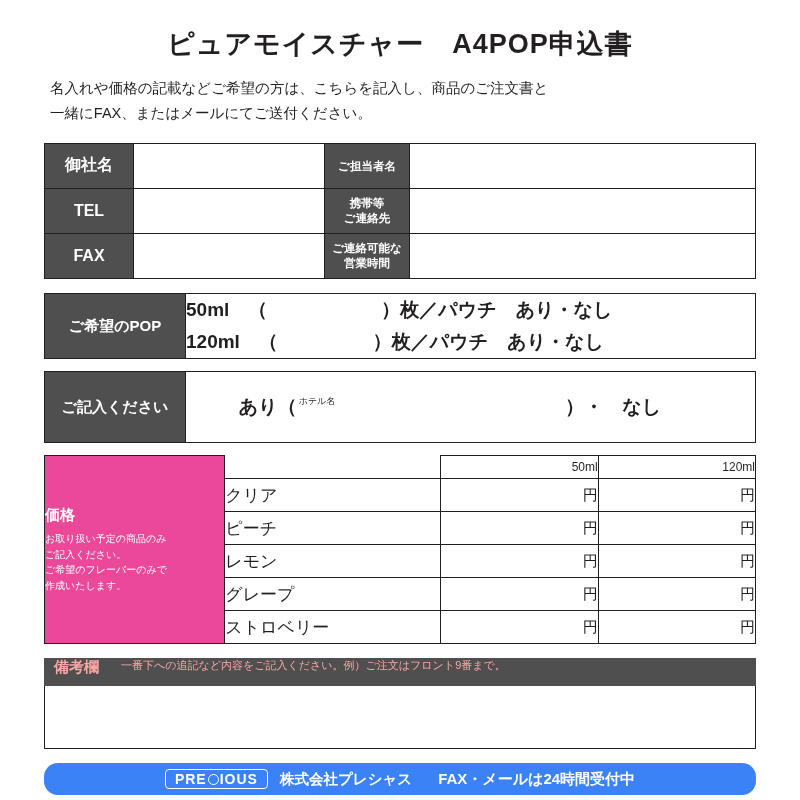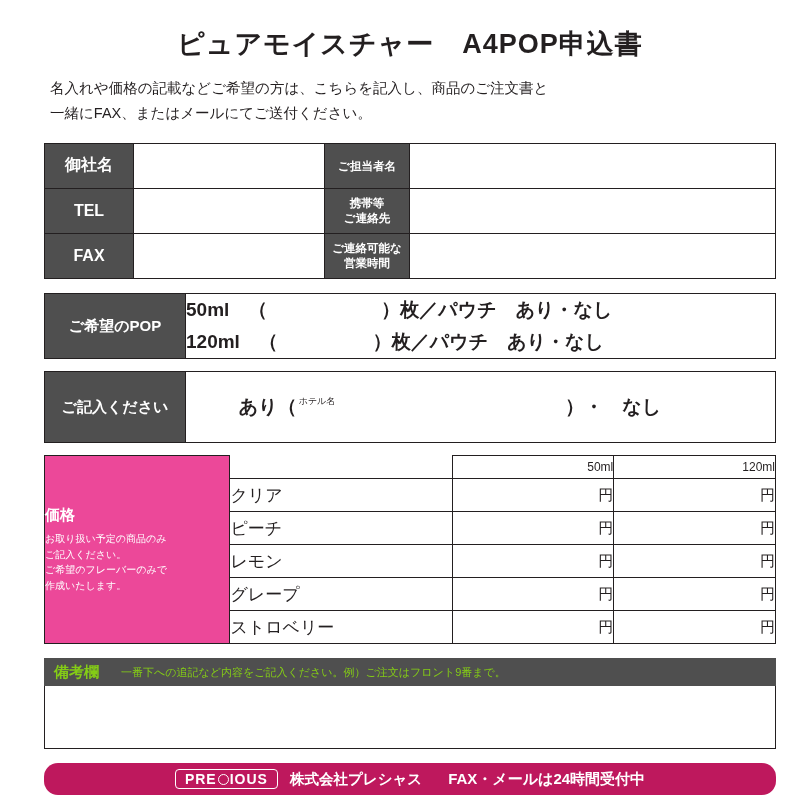--- a/index.html
+++ b/index.html
@@ -12,21 +12,21 @@
     background: #ffffff;
     font-family: "Liberation Sans", sans-serif;
     color: #231f20;
     overflow: hidden;
   }
   .page {
     position: relative;
     width: 800px;
     height: 800px;
     box-sizing: border-box;
-    padding: 26px 24px 0 44px;
+    padding: 26px 44px 0 44px;
   }
 
   
   .title {
     text-align: center;
     font-size: 27px;
     font-weight: bold;
     letter-spacing: 1px;
     margin: 0 0 14px 0;
     white-space: pre;
@@ -135,43 +135,43 @@
     font-size: 15px;
     height: 32px;
   }
   .col-flavor { width: 168px; }
   .col-ml { width: 122px; text-align: right; }
 
   
   .remarks { margin-bottom: 14px; }
   .remarks-head {
     background: #4f4f4f;
-    color: #84cc16;
+    color: #fca5a5;
     display: flex;
-    align-items: center;
+    align-items: flex-start;
     height: 28px;
     padding: 0 10px;
     box-sizing: border-box;
   }
   .remarks-head .rtitle {
     font-size: 15px;
     font-weight: bold;
     margin-right: 22px;
   }
   .remarks-head .rnote { font-size: 11px; }
   .remarks-body {
     border: 1px solid #231f20;
     border-top: none;
     height: 62px;
     background: #ffffff;
   }
 
   
   .footer-bar {
-    background: #be185d;
+    background: #3b82f6;
     color: #ffffff;
     border-radius: 14px;
     height: 32px;
     display: flex;
     align-items: center;
     justify-content: center;
     margin-bottom: 12px;
   }
   .brand-box {
     border: 1.5px solid #ffffff;

